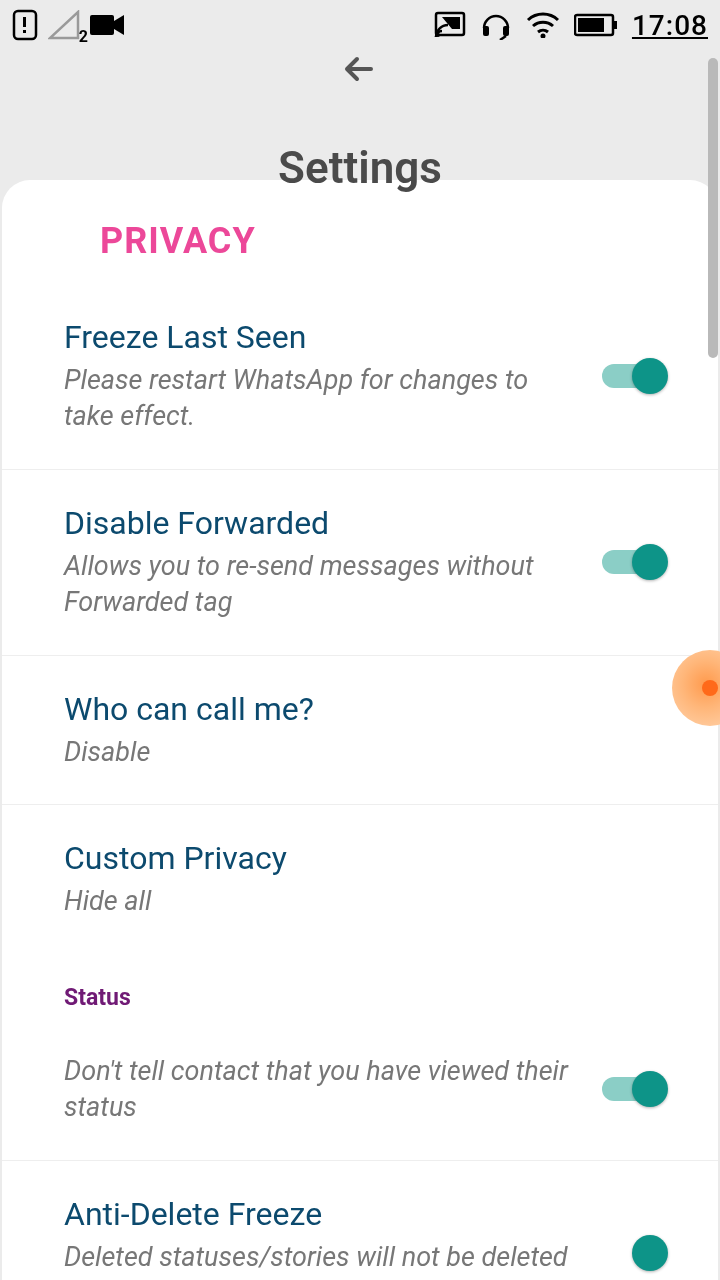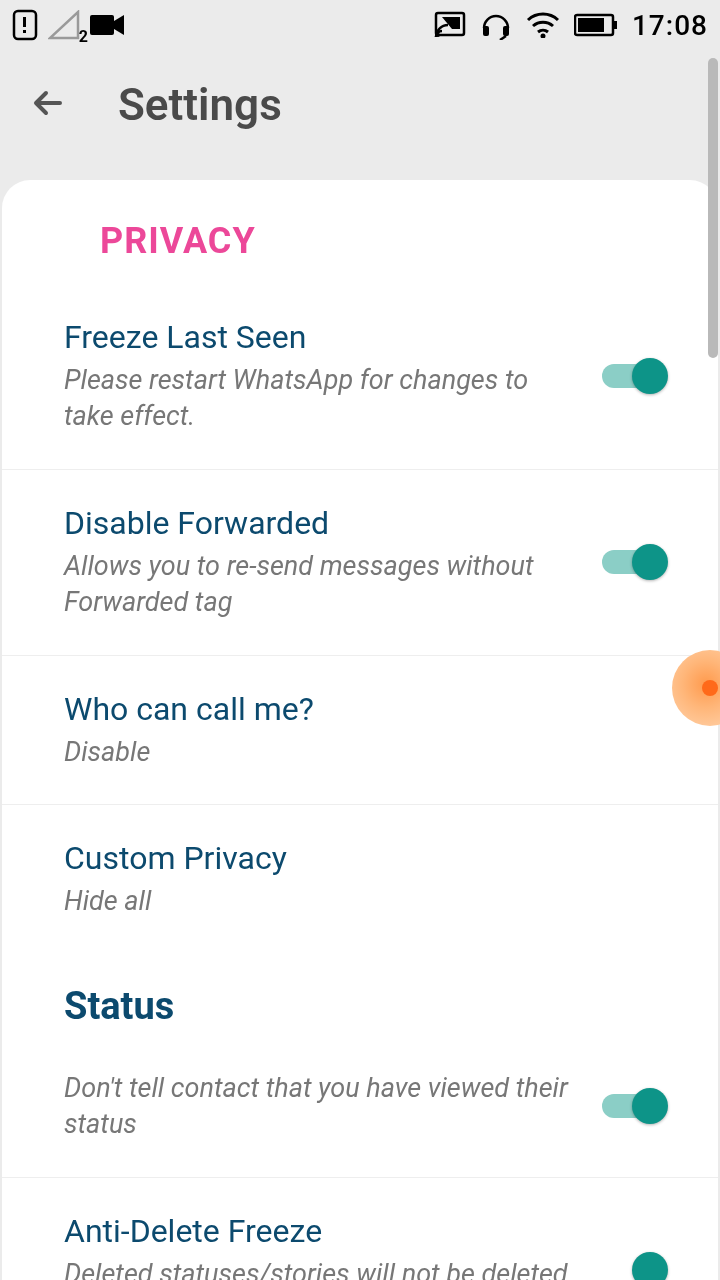--- a/index.html
+++ b/index.html
@@ -12,53 +12,54 @@
     position: relative;
   }
   .statusbar {
     height: 50px;
     display: flex;
     align-items: center;
     padding: 0 12px;
     background: #ebebeb;
   }
   .statusbar-left { display: flex; align-items: center; gap: 10px; }
-  .statusbar-right { display: flex; align-items: center; gap: 14px; margin-left: auto; }
+  .statusbar-right { display: flex; align-items: center; gap: 14px; margin-left: auto; text-decoration: underline; }
   .status-icon { display: inline-flex; align-items: center; justify-content: center; }
   .time { font-size: 28px; font-weight: 500; color: #000; letter-spacing: 1px; }
   .header {
     height: 130px;
     display: flex;
     align-items: center;
     padding: 0 30px 20px 30px;
     gap: 50px;
     background: #ebebeb;
+    flex-direction: column;
   }
   .back-btn { cursor: pointer; }
   .header-title { font-size: 44px; font-weight: 600; color: #4a4a4a; }
   .card {
     background: #fff;
     border-radius: 28px 28px 0 0;
     margin: 0 2px;
     padding: 40px 0 0 0;
     height: 1110px;
     overflow-y: auto;
   }
   .section-label {
     font-size: 36px;
     font-weight: 700;
     color: #ec4899;
     letter-spacing: 1px;
     padding: 0 50px 22px 50px;
     margin-left: 48px;
   }
   .sub-label {
-    font-size: 38px;
+    font-size: 23px;
     font-weight: 700;
-    color: #0c4a6e;
+    color: #701a75;
     padding: 30px 50px 8px 62px;
   }
   .row {
     display: flex;
     align-items: center;
     padding: 34px 50px 34px 62px;
     border-bottom: 1px solid #eee;
     cursor: pointer;
   }
   .row.noborder { border-bottom: none; }

